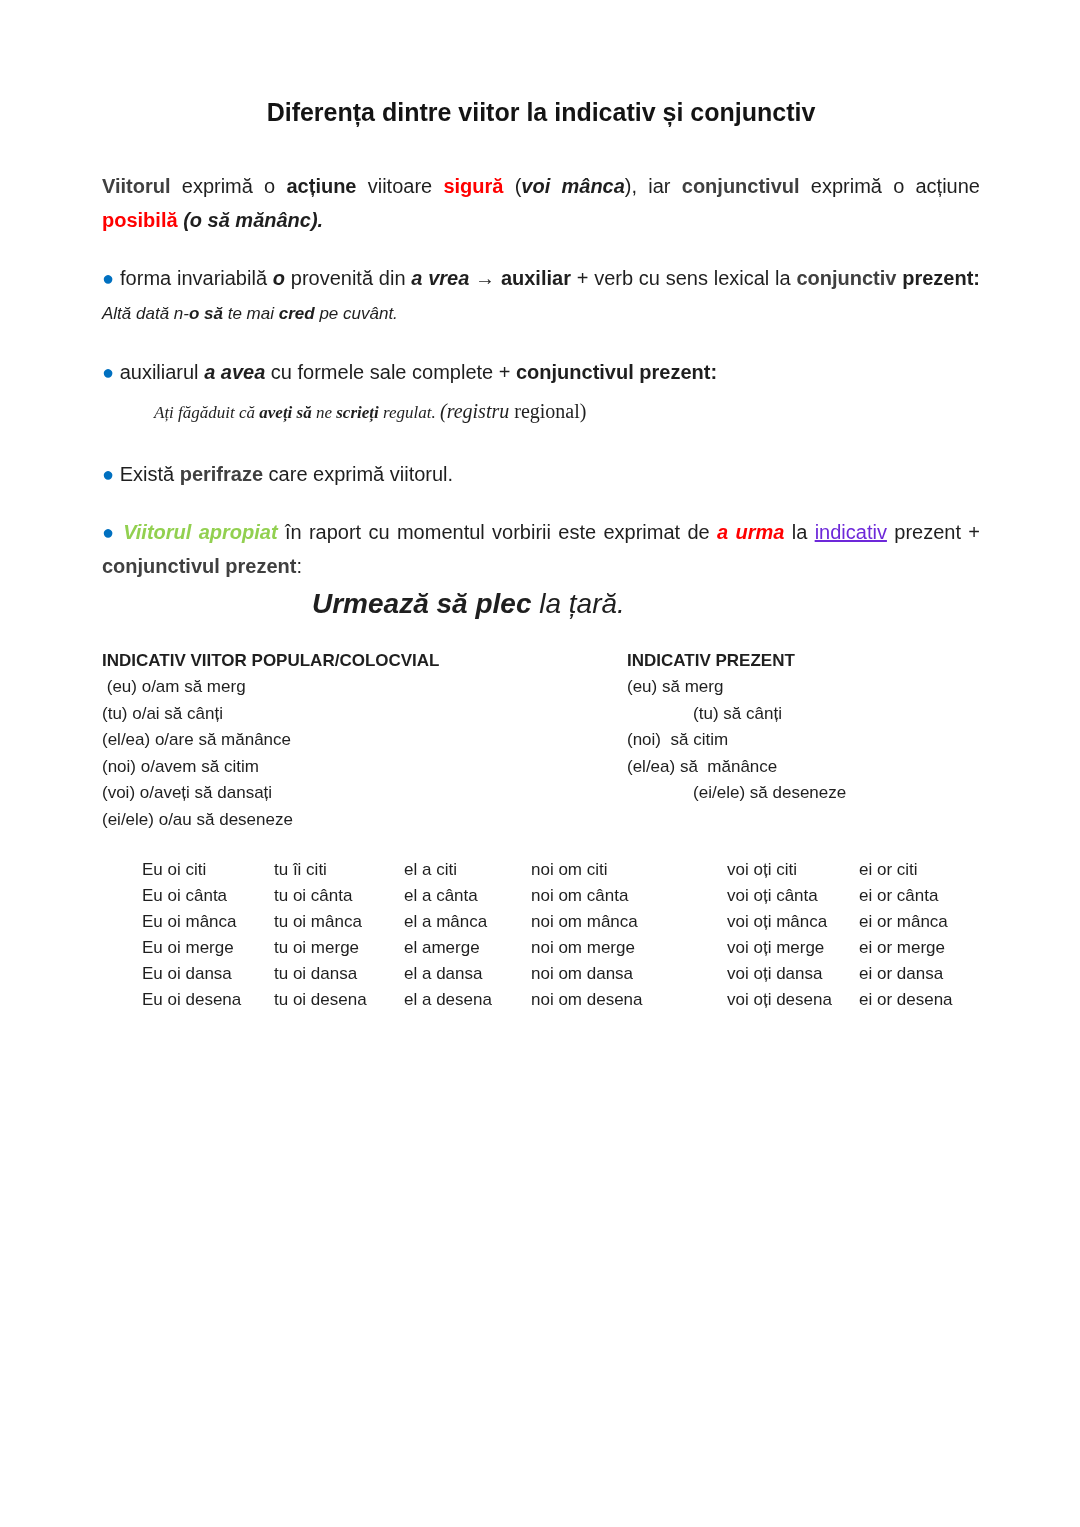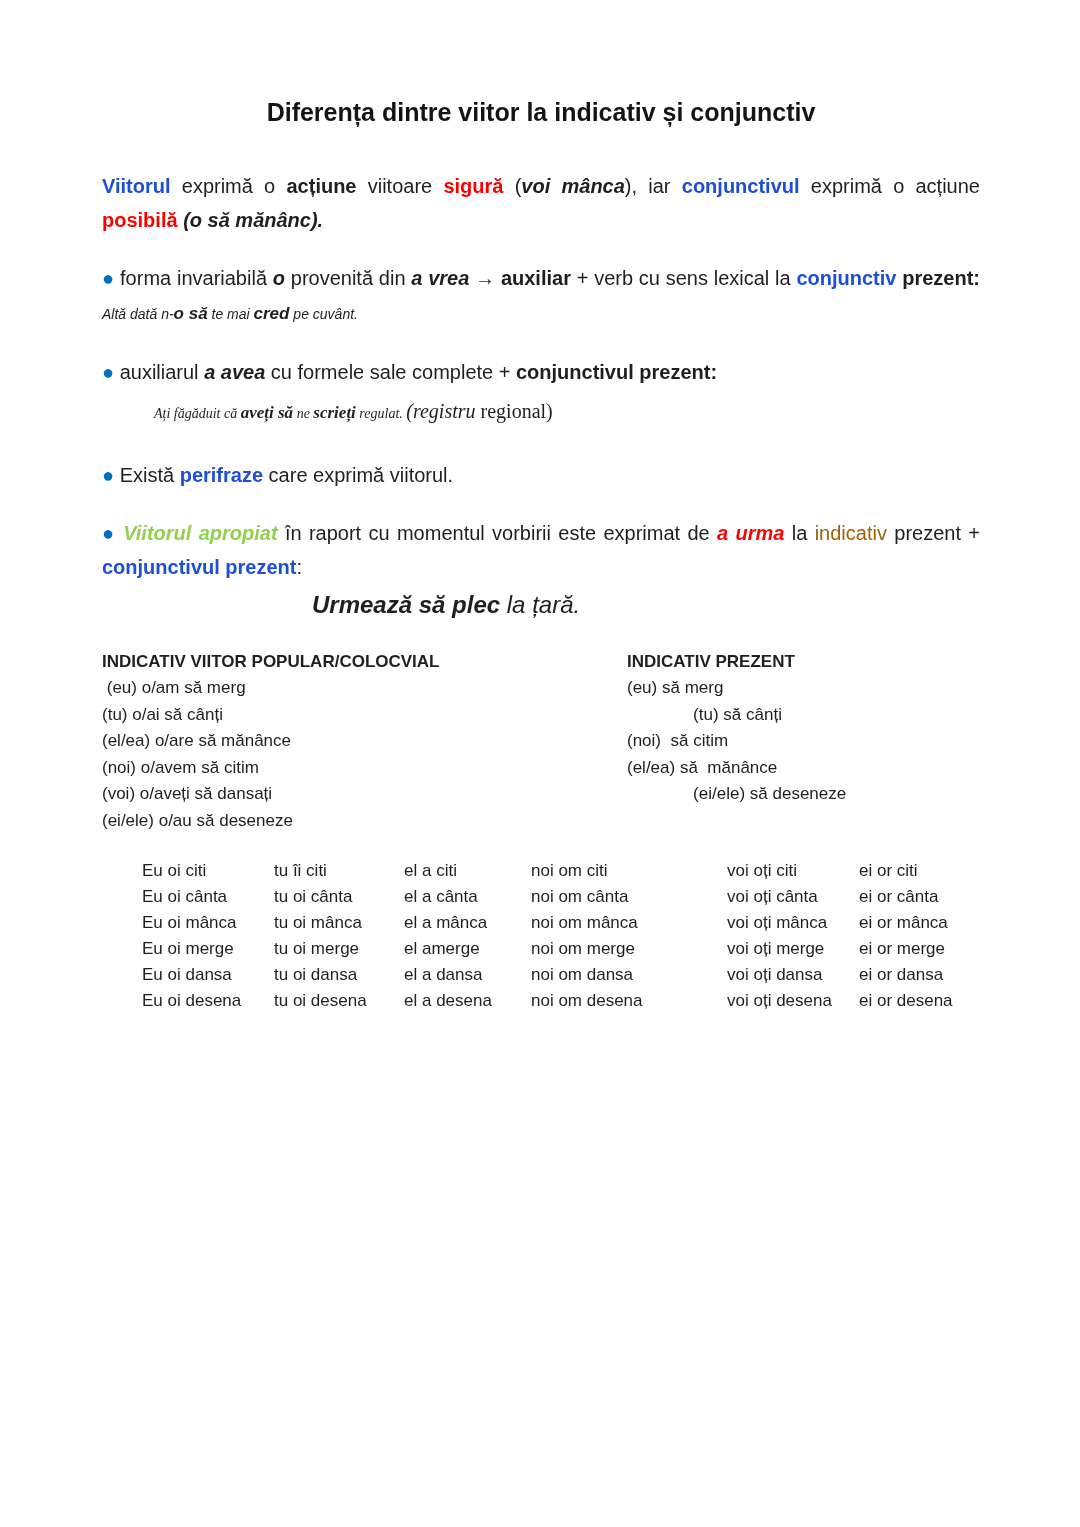--- a/index.html
+++ b/index.html
@@ -11,34 +11,34 @@
     overflow:hidden;
     border-radius:18px;
   }
   .title{
     text-align:center;font-size:25px;font-weight:700;
     margin:0 0 42px 0;color:#141414;
   }
   .para{font-size:20px;line-height:34px;text-align:justify;margin:0 0 24px 0;}
   .para.tight{margin-bottom:0;}
   .note-line{font-size:17px;line-height:40px;padding-left:52px;margin:2px 0 24px 0;font-family:Liberation Serif, serif;}
-  .example{font-size:24px;line-height:34px;padding-left:210px;margin:4px 0 26px 0;}
+  .example{font-size:28px;line-height:34px;padding-left:210px;margin:4px 0 26px 0;}
 
   
   .s-n{}
   .s-b{font-weight:700;}
   .s-i{font-style:italic;}
   .s-bi{font-weight:700;font-style:italic;}
-  .s-blue-bold{color:#1d4ed8;font-weight:700;}
+  .s-blue-bold{color:#404040;font-weight:700;}
   .s-red-bold{color:#FF0000;font-weight:700;}
   .s-red-bold-italic{color:#FF0000;font-weight:700;font-style:italic;}
   .s-green-bold-italic{color:#92D050;font-weight:700;font-style:italic;}
-  .s-cyan{color:#a16207;}
+  .s-cyan{color:#6d28d9;text-decoration:underline;}
   .s-bullet{color:#0070C0;}
-  .s-i-sm{font-style:italic;font-size:14px;}
+  .s-i-sm{font-style:italic;font-size:17px;}
   .s-bi-sm{font-style:italic;font-weight:700;font-size:17px;}
   .s-i-lg{font-style:italic;font-size:20px;}
   .s-n-lg{font-size:20px;}
 
   .cols{display:flex;margin:14px 0 0 0;}
   .col-left{width:525px;}
   .col-right{flex:1;}
   .col-header{font-size:17px;font-weight:700;line-height:27px;}
   .list-line{font-size:17px;line-height:26.5px;white-space:pre;}
 

